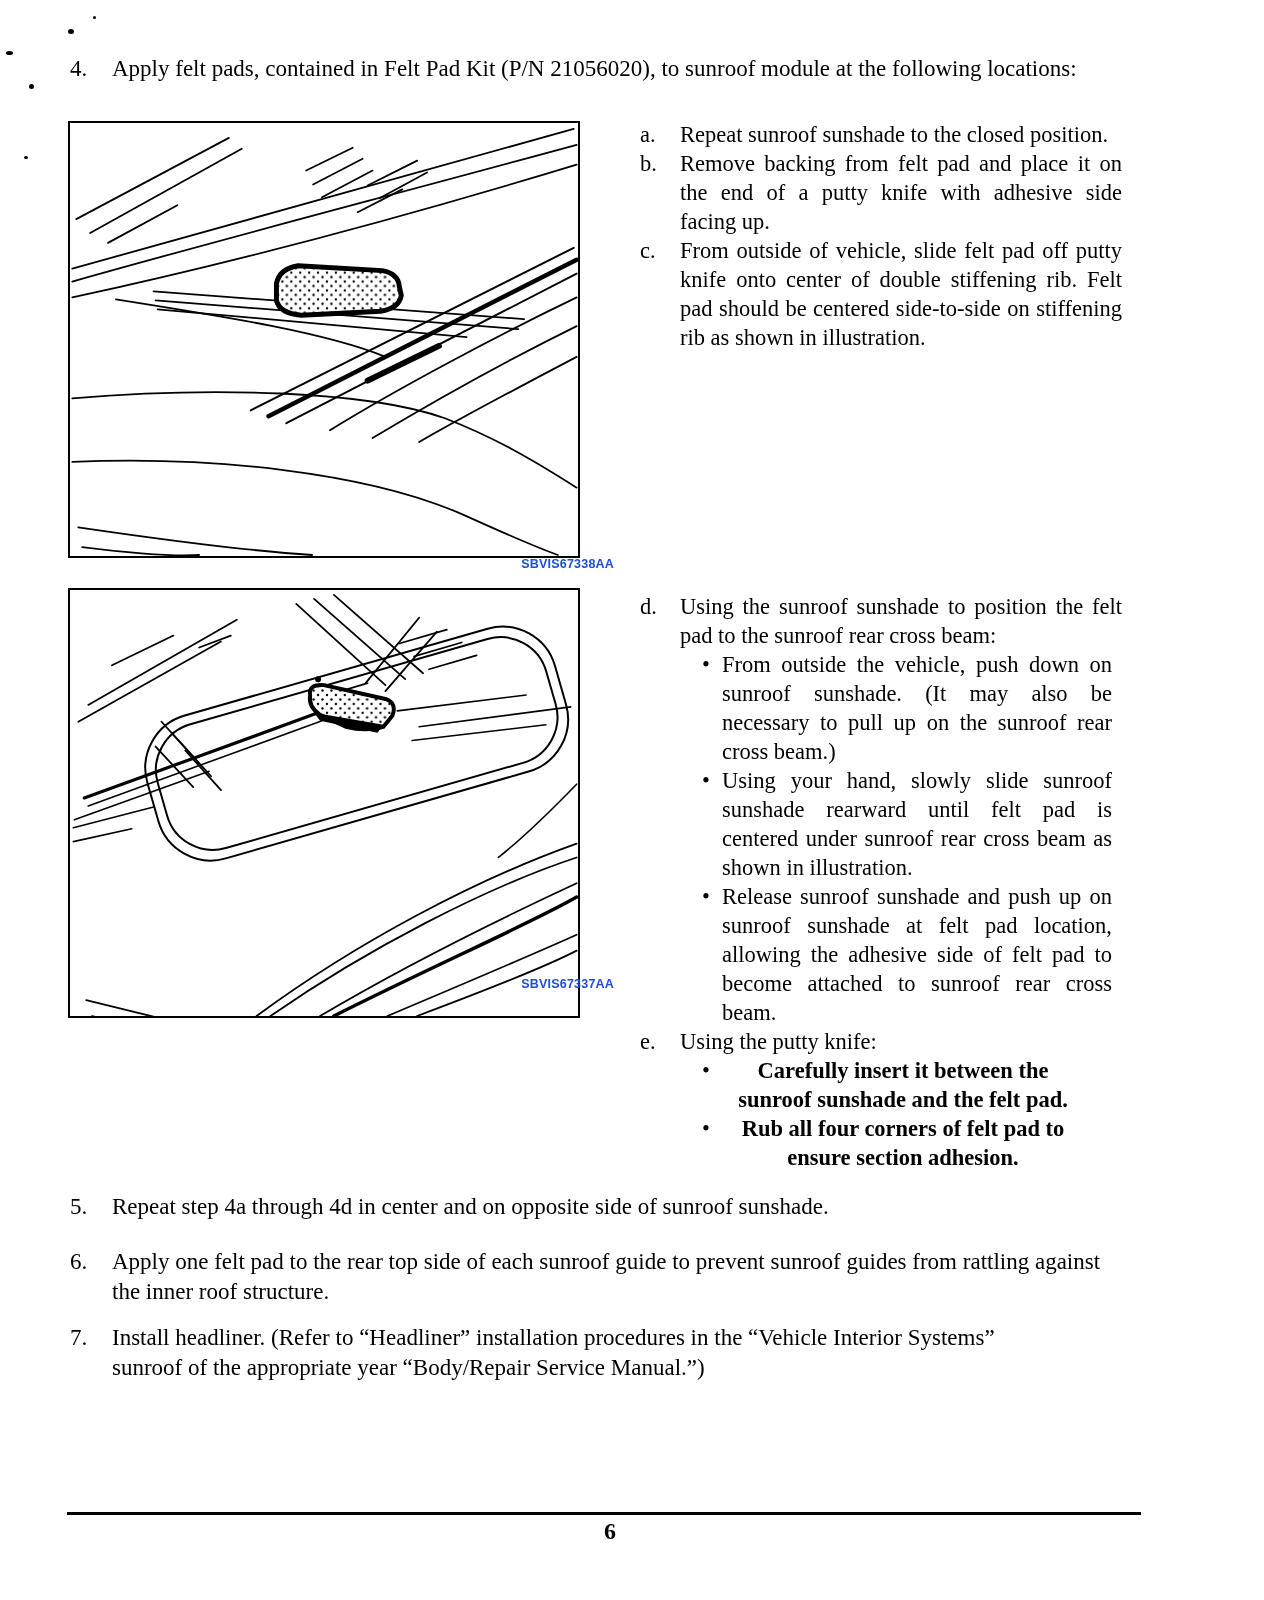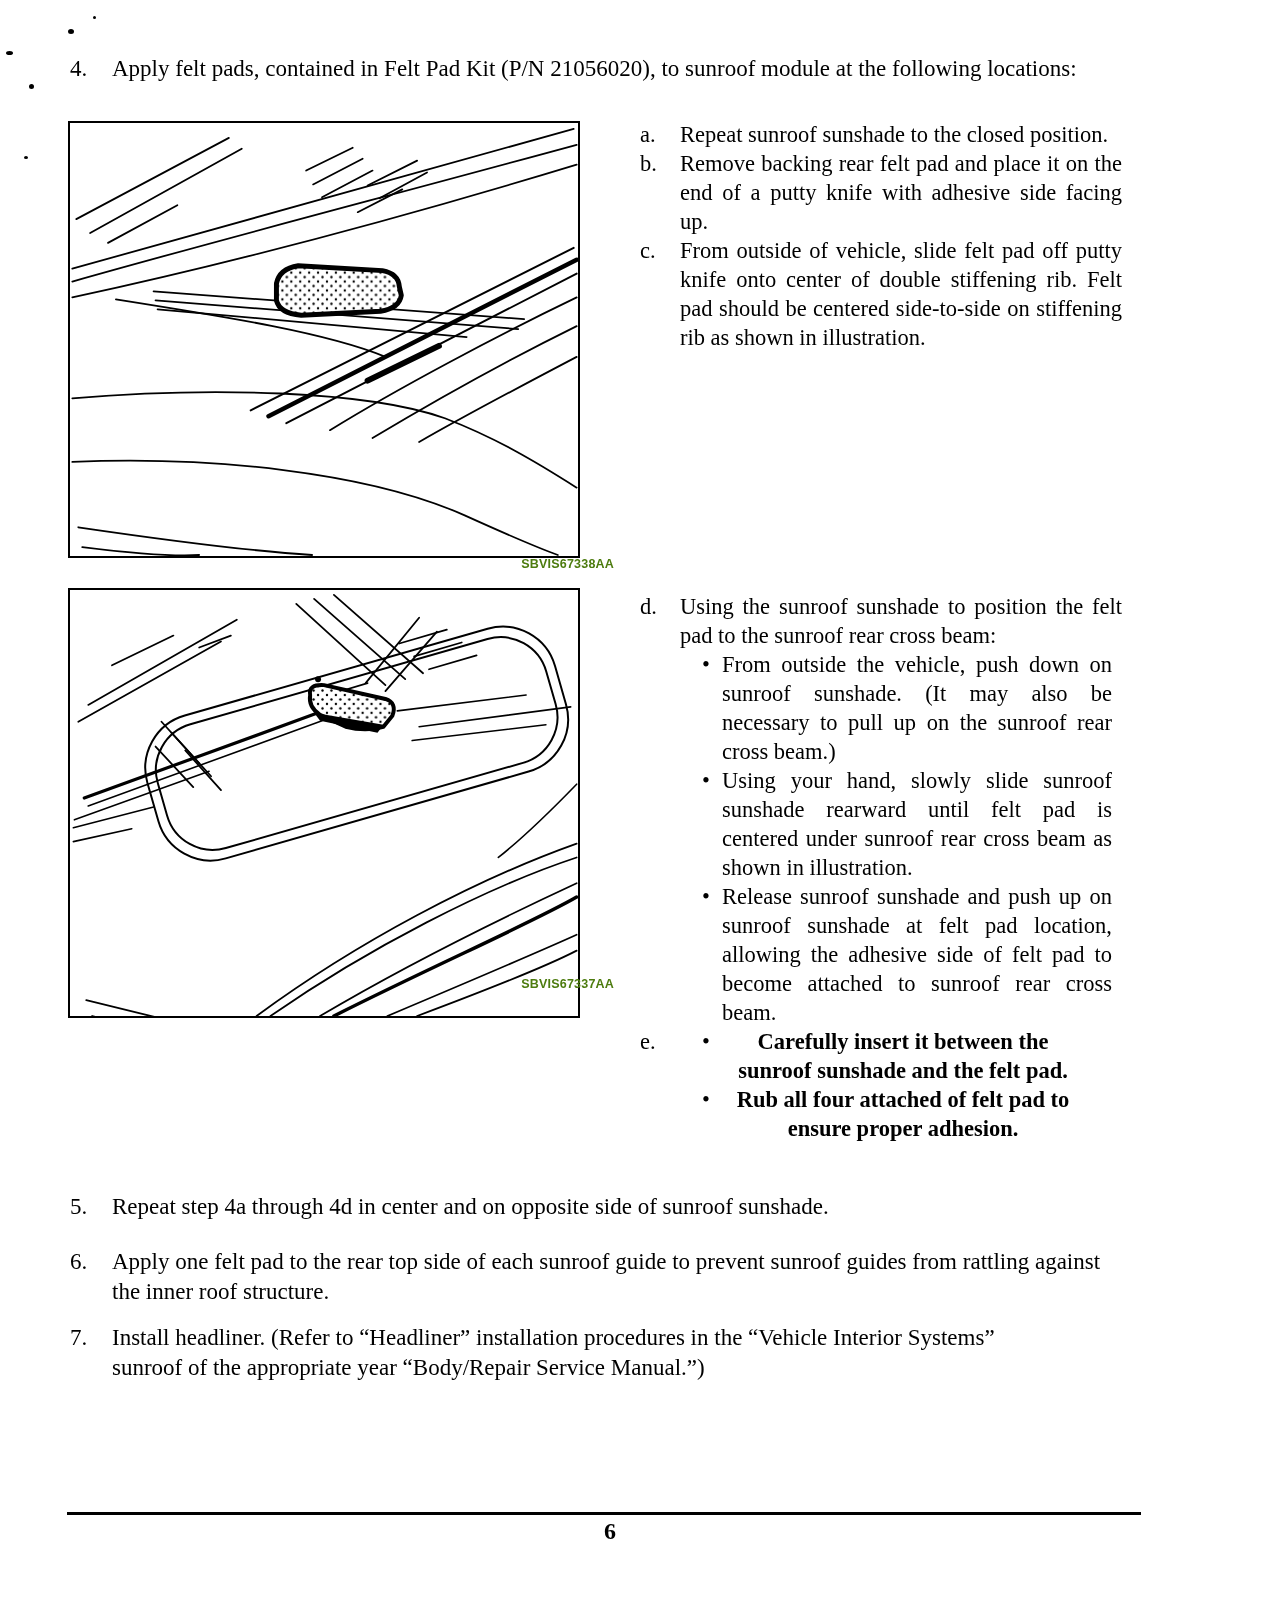--- a/index.html
+++ b/index.html
@@ -12,21 +12,21 @@
   
   .step{position:absolute;display:flex;font-size:23px;line-height:30px;}
   .step .num{width:42px;flex:none;}
   .step .txt{flex:1;}
   
   .fig{position:absolute;border:2px solid #000;background:#fff;box-sizing:border-box;}
   .fig svg{display:block;width:100%;height:100%;}
   .figcap{
     position:absolute;left:68px;width:546px;text-align:right;
     font-family:"Liberation Sans", sans-serif;font-weight:bold;
-    font-size:12.5px;letter-spacing:.2px;color:#4d7c0f;
+    font-size:12.5px;letter-spacing:.2px;color:#1d4ed8;
   }
   
   .rcol{position:absolute;left:640px;width:482px;font-size:22.5px;line-height:29px;}
   .sub{display:flex;}
   .sub .letter{width:40px;flex:none;}
   .sub .scontent{flex:1;min-width:0;}
   .stxt{text-align:justify;}
   .stxt.nojust{text-align:left;}
   .brow{display:flex;}
   .bglyph{margin-left:22px;width:20px;flex:none;}
@@ -167,21 +167,21 @@
 <div class="rcol" style="top:120px">
   <div class="sub">
     <span class="letter">a.</span>
     <div class="scontent">
         <div class="stxt">Repeat sunroof sunshade to the closed position.</div>
       </div>
   </div>
   <div class="sub">
     <span class="letter">b.</span>
     <div class="scontent">
-        <div class="stxt">Remove backing rear felt pad and place it on the end of a putty knife with adhesive side facing up.</div>
+        <div class="stxt">Remove backing from felt pad and place it on the end of a putty knife with adhesive side facing up.</div>
       </div>
   </div>
   <div class="sub">
     <span class="letter">c.</span>
     <div class="scontent">
         <div class="stxt">From outside of vehicle, slide felt pad off putty knife onto center of double stiffening rib. Felt pad should be centered side-to-side on stiffening rib as shown in illustration.</div>
       </div>
   </div>
 </div>
 
@@ -200,27 +200,28 @@
       </div>
       <div class="brow">
         <span class="bglyph">•</span>
         <div class="btxt">Release sunroof sunshade and push up on sunroof sunshade at felt pad location, allowing the adhesive side of felt pad to become attached to sunroof rear cross beam.</div>
       </div>
     </div>
   </div>
   <div class="sub">
     <span class="letter">e.</span>
     <div class="scontent">
+      <div class="stxt nojust">Using the putty knife:</div>
       <div class="brow">
         <span class="bglyph">•</span>
         <div class="btxt nojust">Carefully insert it between the sunroof sunshade and the felt pad.</div>
       </div>
       <div class="brow">
         <span class="bglyph">•</span>
-        <div class="btxt nojust">Rub all four attached of felt pad to ensure proper adhesion.</div>
+        <div class="btxt nojust">Rub all four corners of felt pad to ensure section adhesion.</div>
       </div>
     </div>
   </div>
 </div>
 
 <div class="step" style="left:70px;top:1192px;width:1062px">
   <span class="num">5.</span>
   <span class="txt">Repeat step 4a through 4d in center and on opposite side of sunroof sunshade.</span>
 </div>
 <div class="step" style="left:70px;top:1247px;width:1062px">

